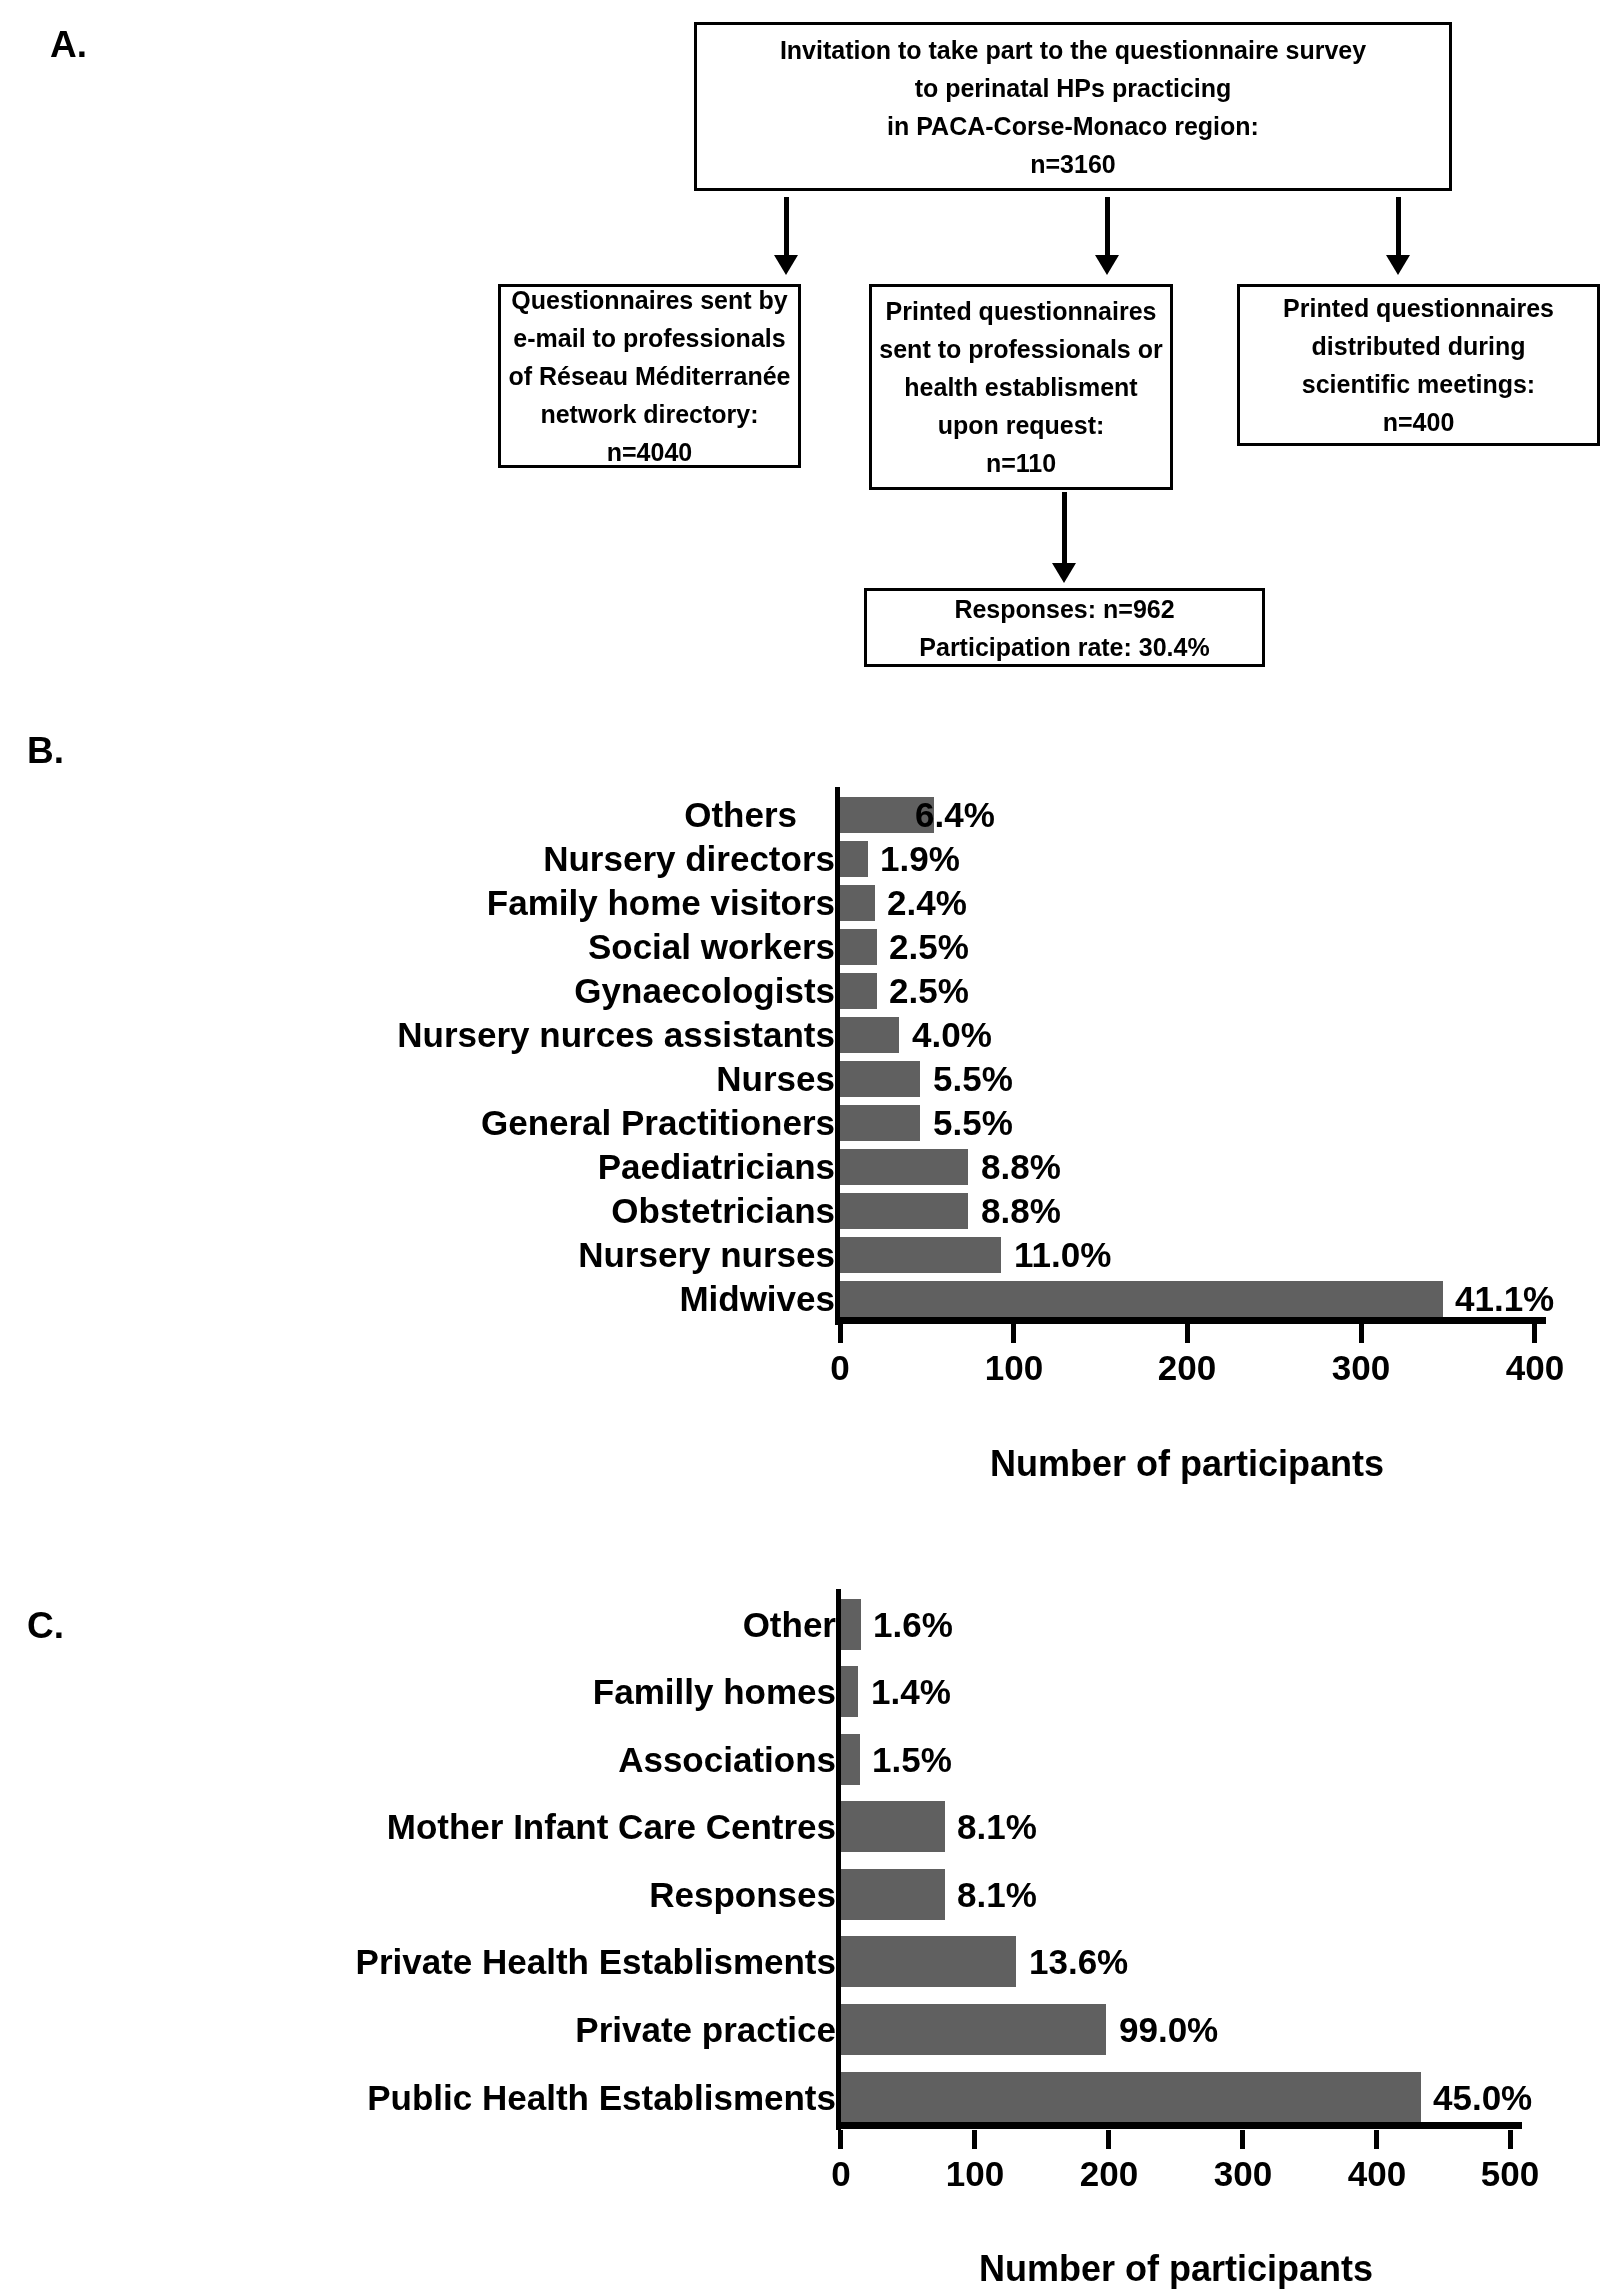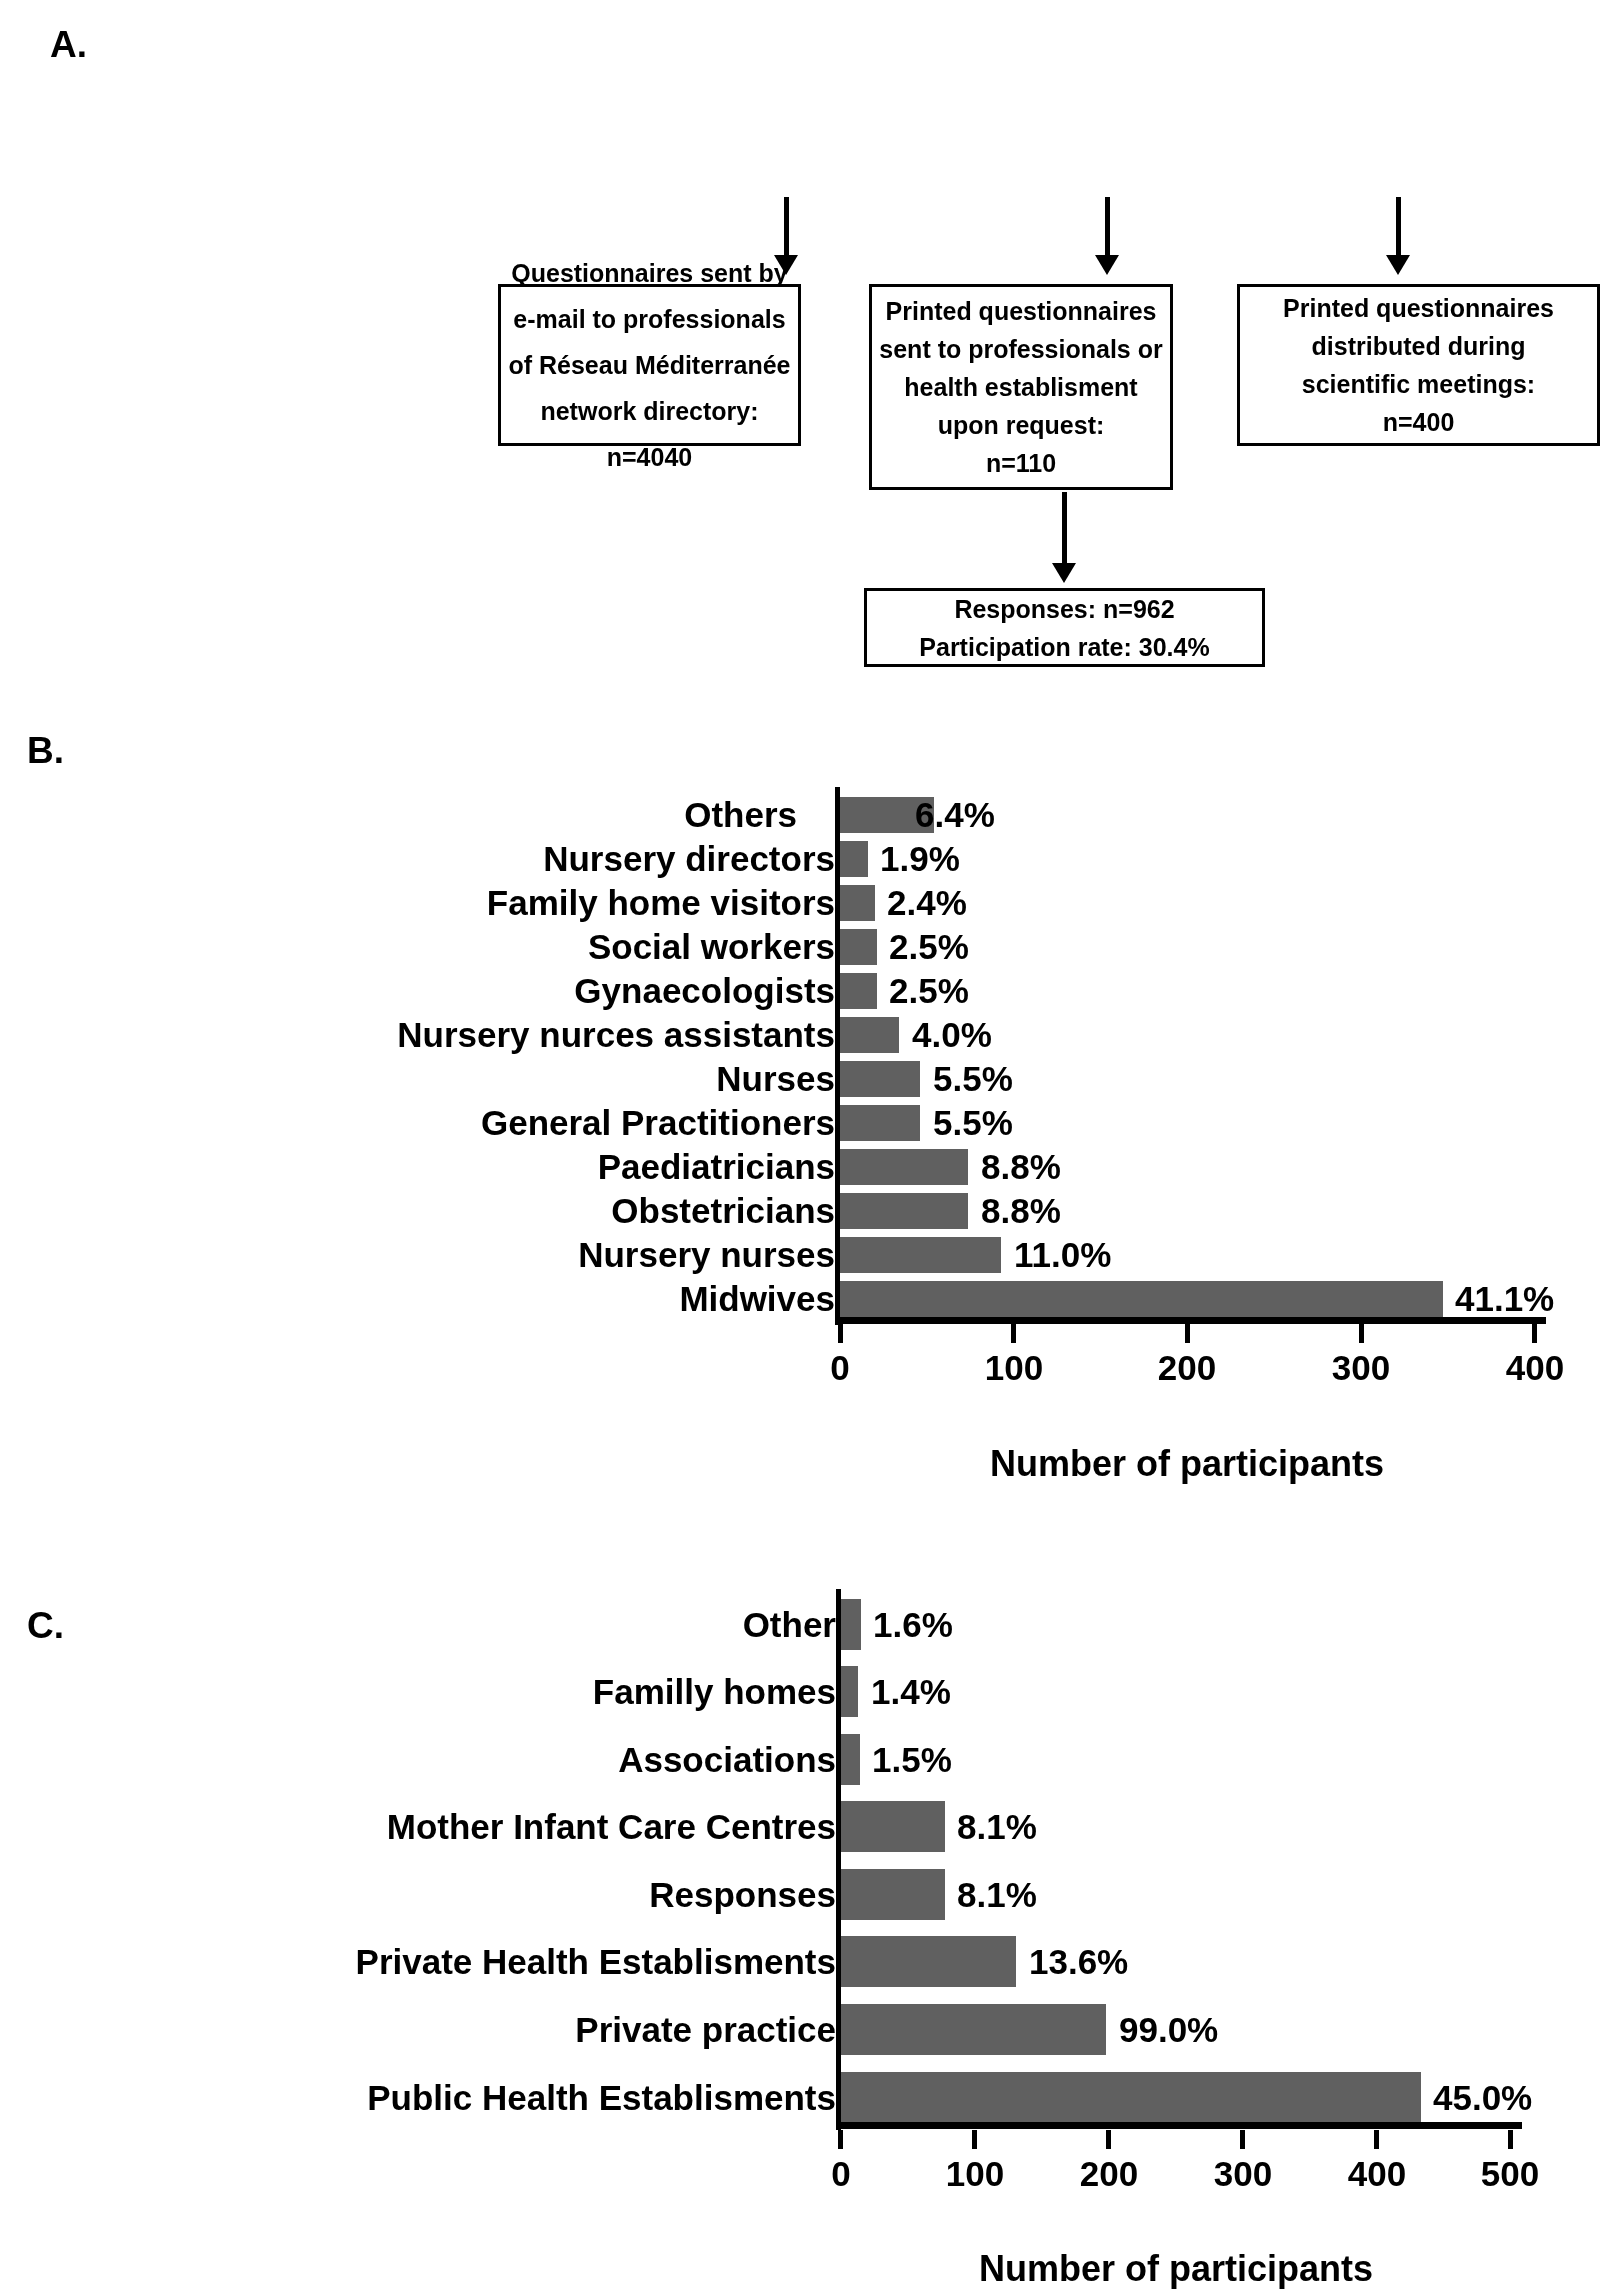--- a/index.html
+++ b/index.html
@@ -26,35 +26,41 @@
   .axis-title{position:absolute;font-size:36px;font-weight:700;white-space:nowrap;transform:translateX(-50%);}
   .tick-label{transform:translateX(-50%);}
 </style>
 </head>
 <body>
 
 <div id="page">
 
   <div class="panel-letter" style="left:50px;top:23.6px;">A.</div>
 
+  <div class="fc-box" style="left:694px;top:22px;width:758px;height:169px;">
+    <div class="fc-line">Invitation to take part to the questionnaire survey</div>
+    <div class="fc-line">to perinatal HPs  practicing</div>
+    <div class="fc-line">in PACA-Corse-Monaco region:</div>
+    <div class="fc-line">n=3160</div>
+  </div>
 
   <div class="arrow" style="left:774px;top:197px;height:78px;">
       <div class="stem"></div>
       <div class="head"></div>
     </div>
   <div class="arrow" style="left:1095px;top:197px;height:78px;">
       <div class="stem"></div>
       <div class="head"></div>
     </div>
   <div class="arrow" style="left:1386px;top:197px;height:78px;">
       <div class="stem"></div>
       <div class="head"></div>
     </div>
 
-  <div class="fc-box" style="left:498px;top:284px;width:303px;height:162px;gap:8px;">
+  <div class="fc-box" style="left:498px;top:284px;width:303px;height:184px;">
     <div class="fc-line">Questionnaires sent by</div>
     <div class="fc-line">e-mail to professionals</div>
     <div class="fc-line">of Réseau Méditerranée</div>
     <div class="fc-line">network directory:</div>
     <div class="fc-line">n=4040</div>
   </div>
 
   <div class="fc-box" style="left:869px;top:284px;width:304px;height:206px;">
     <div class="fc-line">Printed questionnaires</div>
     <div class="fc-line">sent to professionals or</div>

